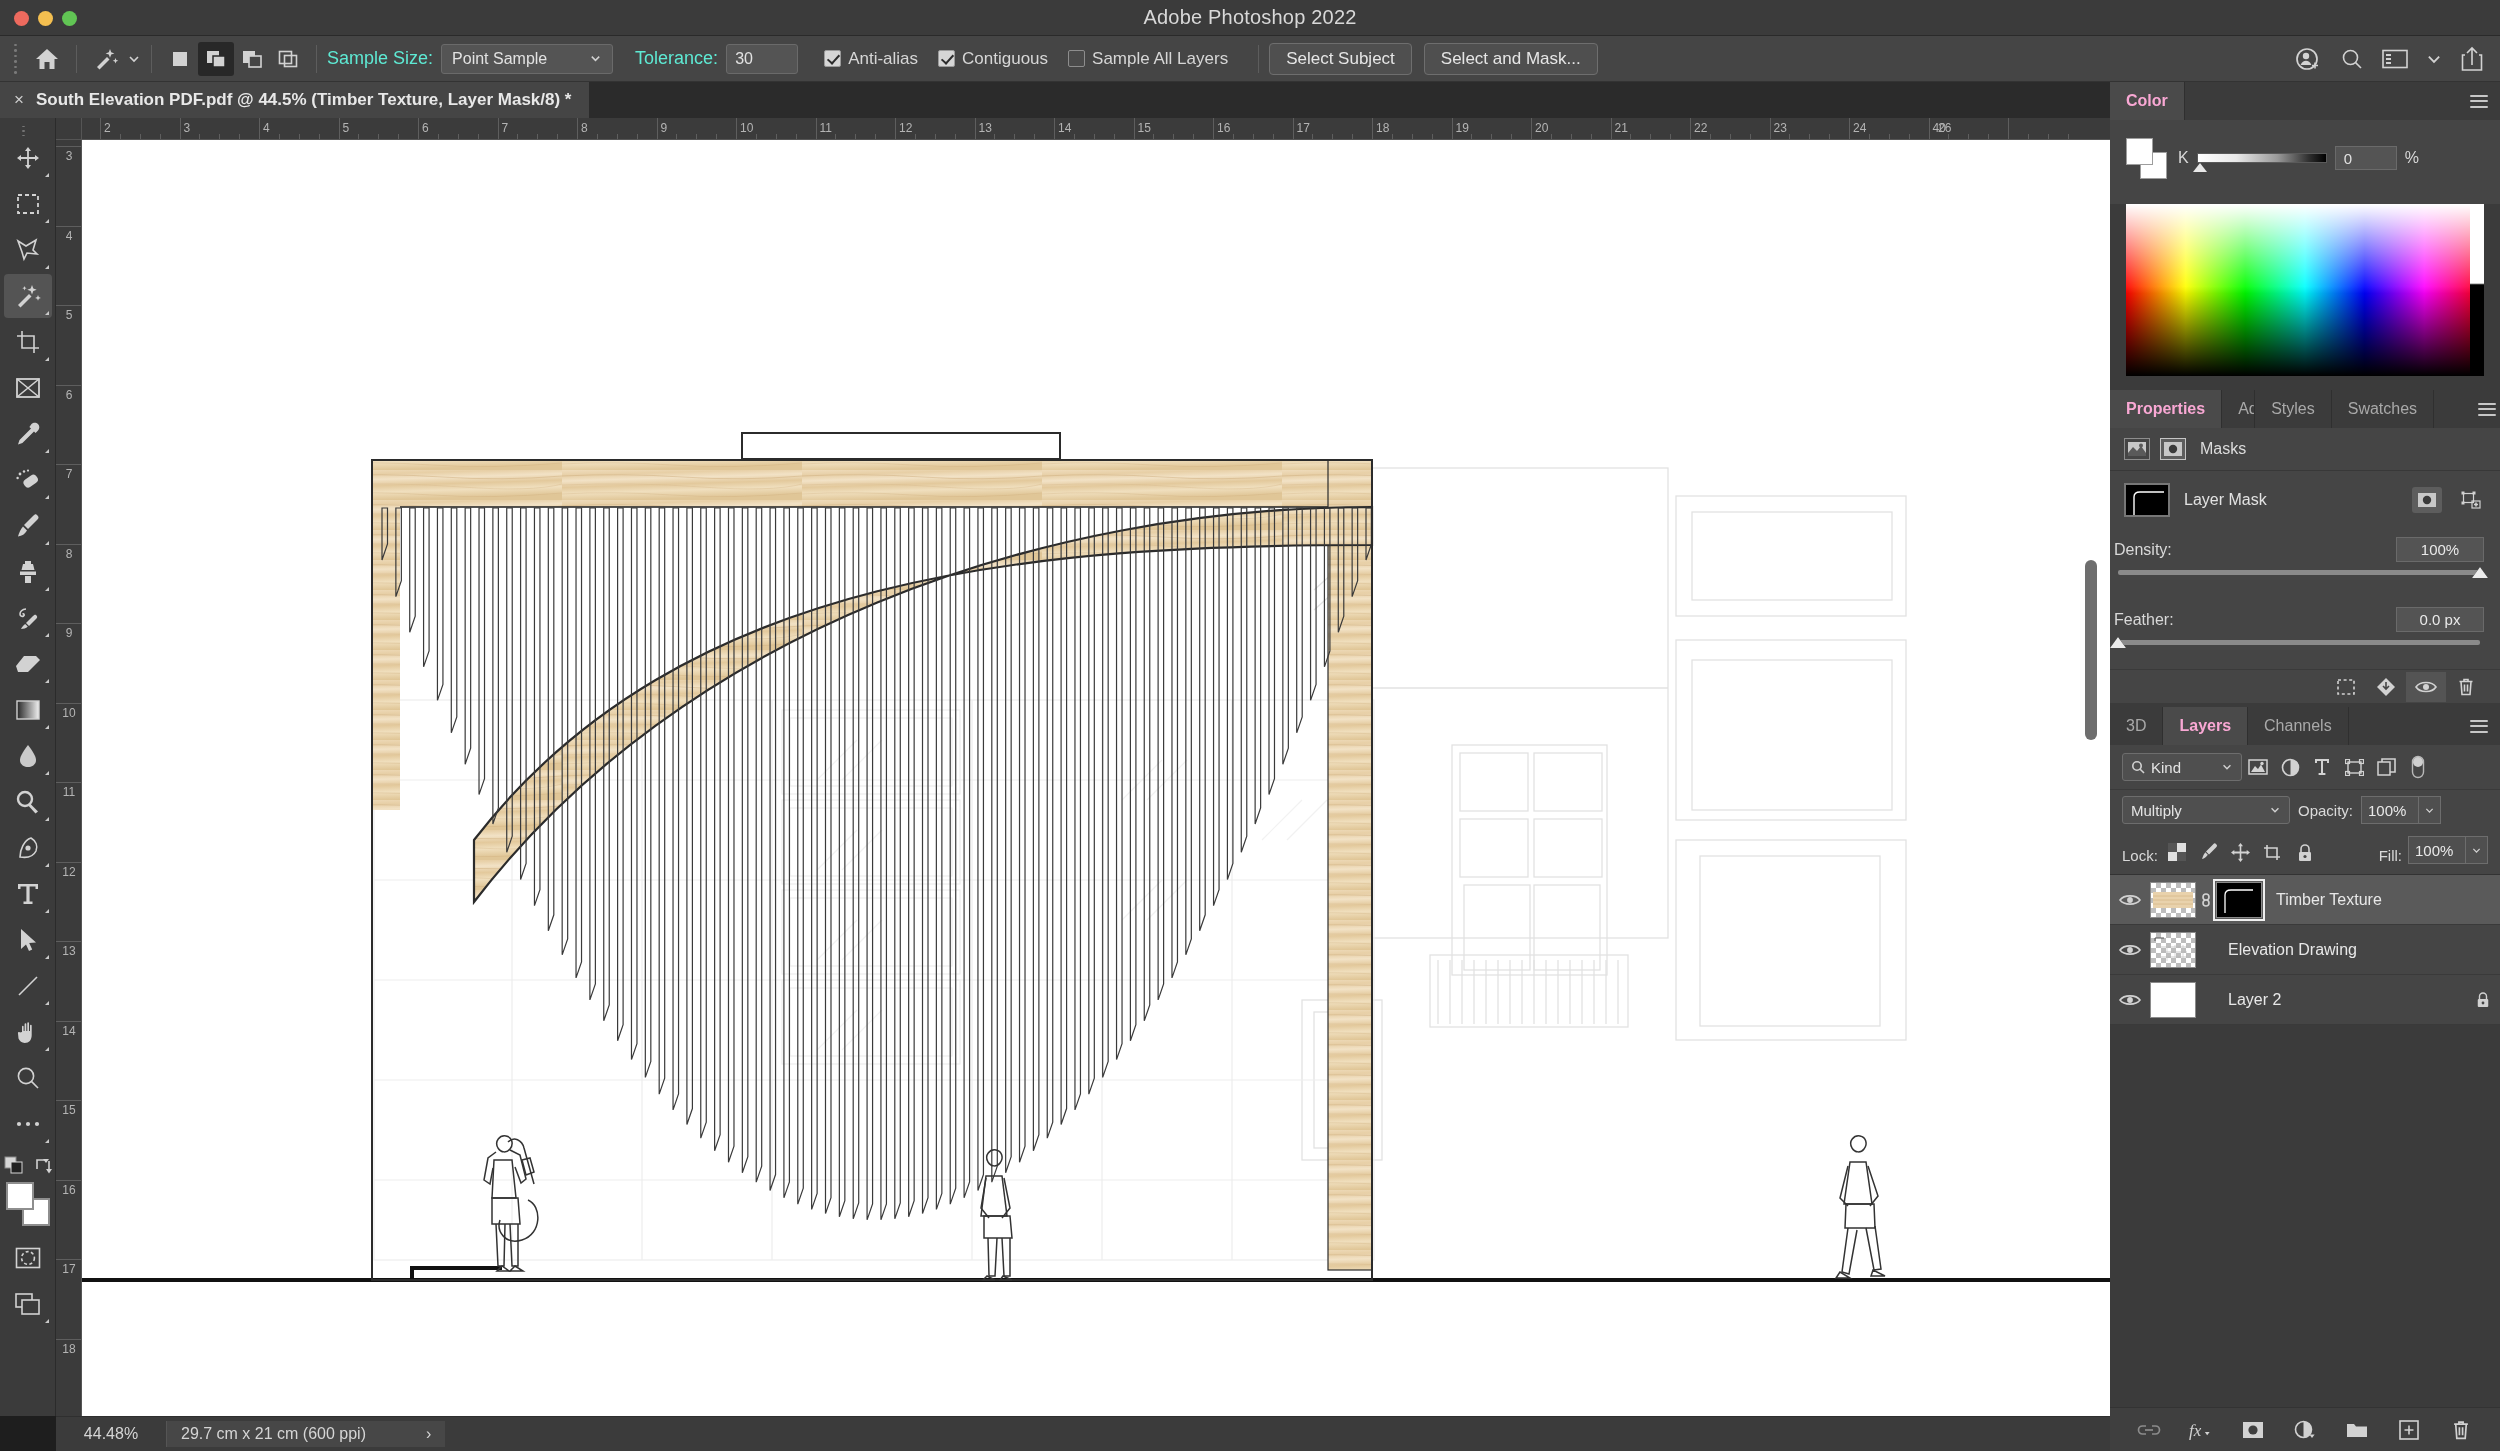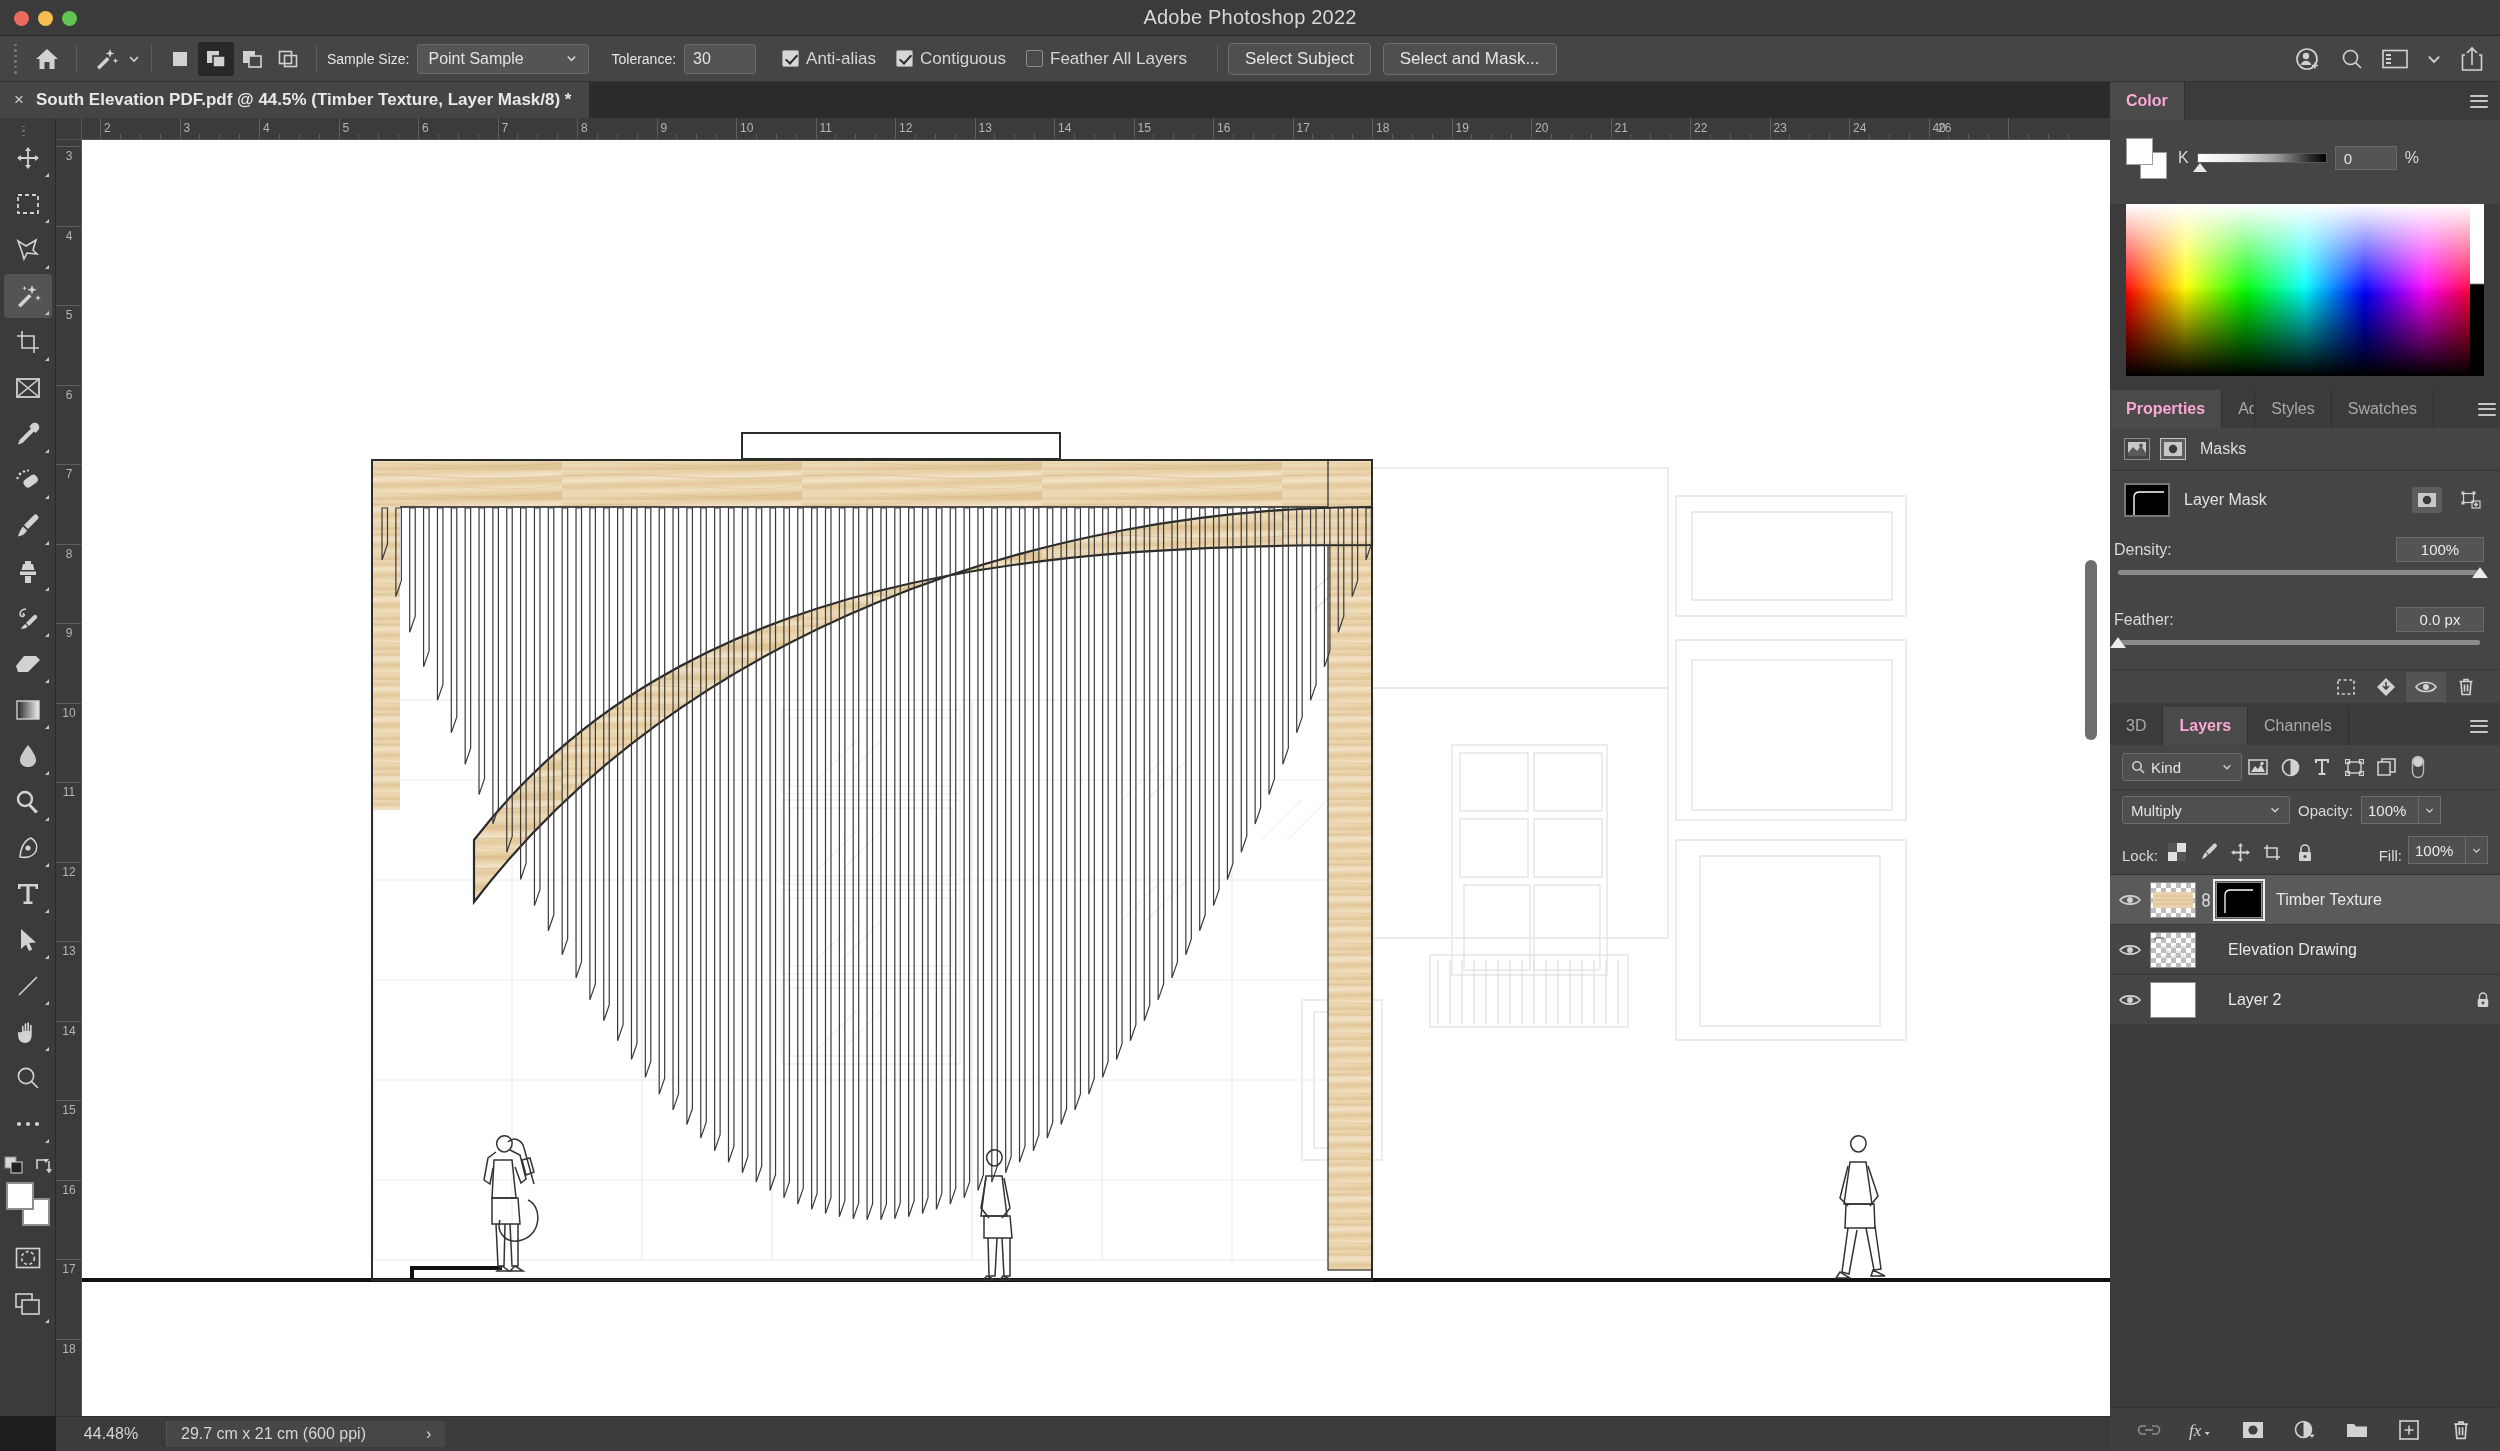--- a/index.html
+++ b/index.html
@@ -36,21 +36,21 @@
   .grip{ width:10px;height:30px; display:flex;flex-direction:column;justify-content:center;gap:3px; margin-right:6px;}
   .grip i{ display:block;width:3px;height:3px;background:#7a7a7a;border-radius:50%; margin-left:2px;}
   .ob-ico{ width:38px;height:34px;display:flex;align-items:center;justify-content:center;cursor:default;}
   .ob-sep{ width:1px;height:28px;background:#5d5d5d;margin:0 10px; }
   .tool-preset{ display:flex;align-items:center;gap:2px; }
   .chev{ width:14px;height:14px; }
   .mode-btn{
     width:36px;height:34px;display:flex;align-items:center;justify-content:center;border-radius:3px;
   }
   .mode-btn.active{ background:#282828; }
-  .ob-label{ color:#e5e5e5;font-size:14px; margin-right:8px; white-space:nowrap;}
+  .ob-label{ color:#5eead4;font-size:18px; margin-right:8px; white-space:nowrap;}
   .ob-select{
     background:#545454;border:1px solid #6a6a6a;border-radius:3px;height:30px;
     color:#e2e2e2;font-size:16px;display:flex;align-items:center;padding:0 10px;
     min-width:172px;justify-content:space-between;
   }
   .ob-input{
     background:#545454;border:1px solid #6a6a6a;border-radius:3px;height:30px;width:72px;
     color:#e2e2e2;font-size:16px;display:flex;align-items:center;padding:0 8px;
   }
   .ck{ display:flex;align-items:center;gap:7px;margin-right:20px; }
@@ -342,21 +342,21 @@
     <div class="ck">
       <div class="ckbox on"></div>
       <span>Anti-alias</span>
     </div>
     <div class="ck">
       <div class="ckbox on"></div>
       <span>Contiguous</span>
     </div>
     <div class="ck">
       <div class="ckbox off"></div>
-      <span>Feather All Layers</span>
+      <span>Sample All Layers</span>
     </div>
 
     <div class="ob-sep"></div>
 
     <div class="obtn">Select Subject</div>
     <div class="obtn">Select and Mask...</div>
 
     <div class="ob-right">
       <div>
         <svg width="26" height="26" viewBox="0 0 26 26">

